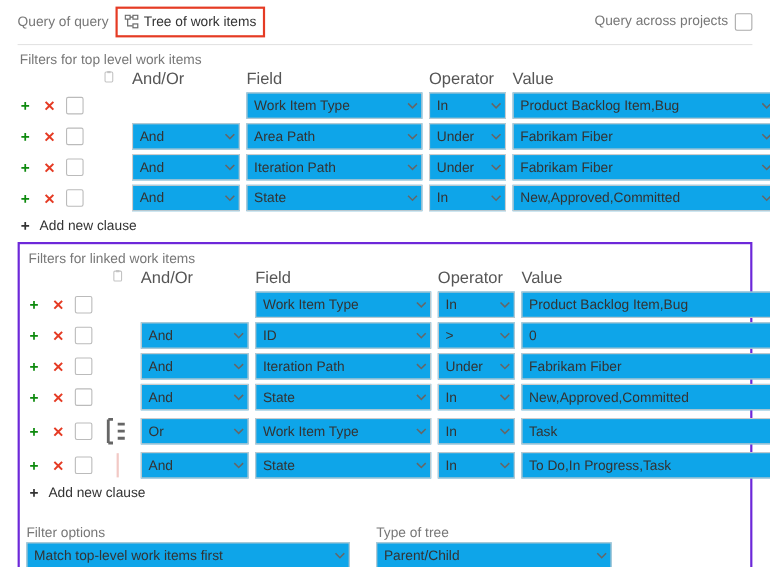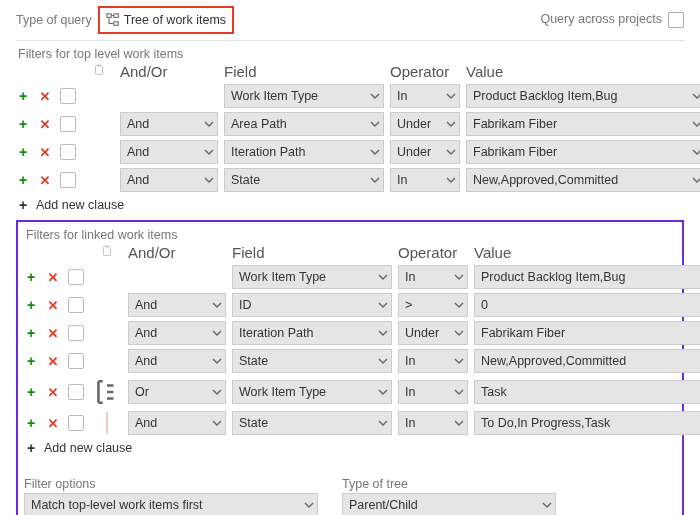--- a/index.html
+++ b/index.html
@@ -15,40 +15,40 @@
   hr{border:none;border-top:1px solid #e3e3e3;margin:0 0 4px 0;}
   .section-title{color:#777;margin:6px 0 2px 2px;}
   .grid{display:grid;grid-template-columns:16px 16px 18px 30px 98px 160px 70px 240px;gap:4px 6px;align-items:center;}
   .hdr{color:#555;font-size:15px;}
   .plus,.x{width:14px;height:14px;display:flex;align-items:center;justify-content:center;font-weight:bold;cursor:pointer;}
   .plus{color:#0d8a0d;font-size:14px;}
   .x{color:#e53b24;font-size:13px;}
   .rowchk{width:14px;height:14px;border:1px solid #bbb;border-radius:2px;background:#fff;}
   .group-col{display:flex;align-items:center;justify-content:center;}
   .group-bar{width:2px;height:100%;background:#f2c9c5;margin:auto;}
-  .sel{position:relative;border:1px solid #ccc;height:22px;display:flex;align-items:center;padding:0 16px 0 6px;background:#e5e5e5;overflow:hidden;white-space:nowrap;cursor:pointer;}
+  .sel{position:relative;border:1px solid #ccc;height:22px;display:flex;align-items:center;padding:0 16px 0 6px;background:#0ea5e9;overflow:hidden;white-space:nowrap;cursor:pointer;}
   .sel .chev{position:absolute;right:3px;top:5px;}
   .chev svg{width:10px;height:10px;}
   .addrow{display:flex;align-items:center;gap:6px;margin:6px 0 4px 0;}
   .addrow .plus{margin-right:0;}
   .addrow span{color:#333;}
   .hot{border:2px solid #6d28d9;padding:6px 6px 8px 6px;margin-top:8px;}
   .bottom{display:flex;gap:24px;margin-top:22px;}
   .bcol{display:flex;flex-direction:column;gap:2px;}
   .bcol .sel{width:270px;}
   .bcol2 .sel{width:190px;}
   .clip-icon svg{width:12px;height:12px;opacity:.5;}
   .head-icon{display:flex;align-items:center;justify-content:center;}
 </style>
 </head>
 <body>
 
 <div class="wrap">
   <div class="toprow">
-    <span class="lbl">Type of query</span>
+    <span class="lbl">Query of query</span>
     <div class="qtype-box">
       <svg viewBox="0 0 16 16">
           <g stroke="#666" stroke-width="1.2" fill="none">
             <rect x="1" y="1" width="5" height="4"></rect>
             <rect x="9" y="1" width="5" height="4"></rect>
             <rect x="9" y="10" width="5" height="4"></rect>
             <path d="M3.5 5 v7 h5"></path>
             <path d="M6 3 h3"></path>
           </g>
         </svg>

